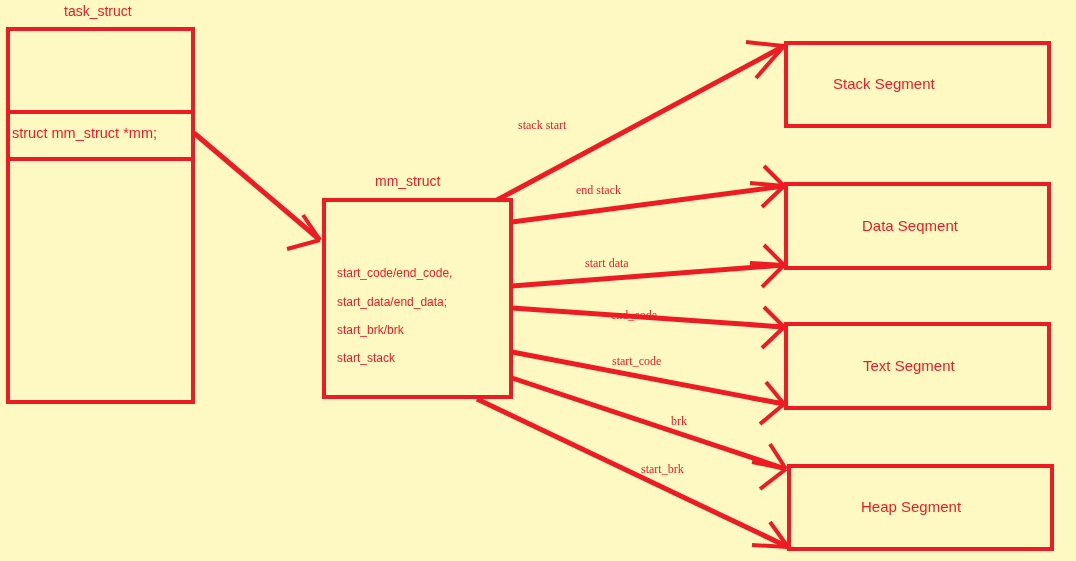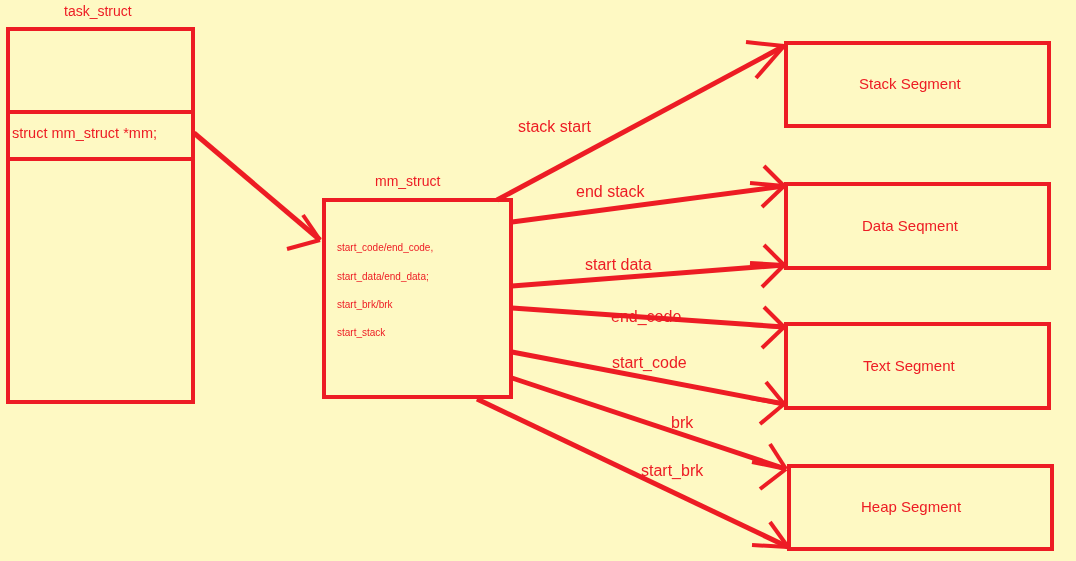--- a/index.html
+++ b/index.html
@@ -29,27 +29,29 @@
     color: #ed1c24;
     white-space: nowrap;
     font-family: "Liberation Sans", sans-serif;
     font-size: 15px;
     line-height: 1;
   }
   .title-lbl {
     font-size: 14px;
   }
   .box-lbl {
-    font-size: 10px;
+    font-size: 12px;
+    margin-top: 24px;
   }
   .seg-lbl {
     font-size: 15px;
   }
   .edge-lbl {
-    font-size: 16px;
+    font-size: 12px;
+    font-family: Liberation Serif, serif;
   }
   .struct-lbl {
     font-size: 14.5px;
   }
 </style>
 </head>
 <body>
 
 <div id="canvas">
 
@@ -137,21 +139,21 @@
 
   <div class="lbl struct-lbl" style="left:12px; top:126px;">struct mm_struct  *mm;</div>
 
   <div class="lbl title-lbl" style="left:375px; top:174px;">mm_struct</div>
 
   <div class="lbl box-lbl" style="left:337px; top:243px;">start_code/end_code,</div>
   <div class="lbl box-lbl" style="left:337px; top:272px;">start_data/end_data;</div>
   <div class="lbl box-lbl" style="left:337px; top:300px;">start_brk/brk</div>
   <div class="lbl box-lbl" style="left:337px; top:328px;">start_stack</div>
 
-  <div class="lbl seg-lbl" style="left:859px; top:76px;">Stack Segment</div>
+  <div class="lbl seg-lbl" style="left:833px; top:76px;">Stack Segment</div>
   <div class="lbl seg-lbl" style="left:862px; top:218px;">Data Seqment</div>
   <div class="lbl seg-lbl" style="left:863px; top:358px;">Text Segment</div>
   <div class="lbl seg-lbl" style="left:861px; top:499px;">Heap Segment</div>
 
   <div class="lbl edge-lbl" style="left:518px; top:119px;">stack start</div>
   <div class="lbl edge-lbl" style="left:576px; top:184px;">end stack</div>
   <div class="lbl edge-lbl" style="left:585px; top:257px;">start data</div>
   <div class="lbl edge-lbl" style="left:611px; top:297px;margin-top:12px;">end_code</div>
   <div class="lbl edge-lbl" style="left:612px; top:355px;">start_code</div>
   <div class="lbl edge-lbl" style="left:671px; top:415px;">brk</div>

